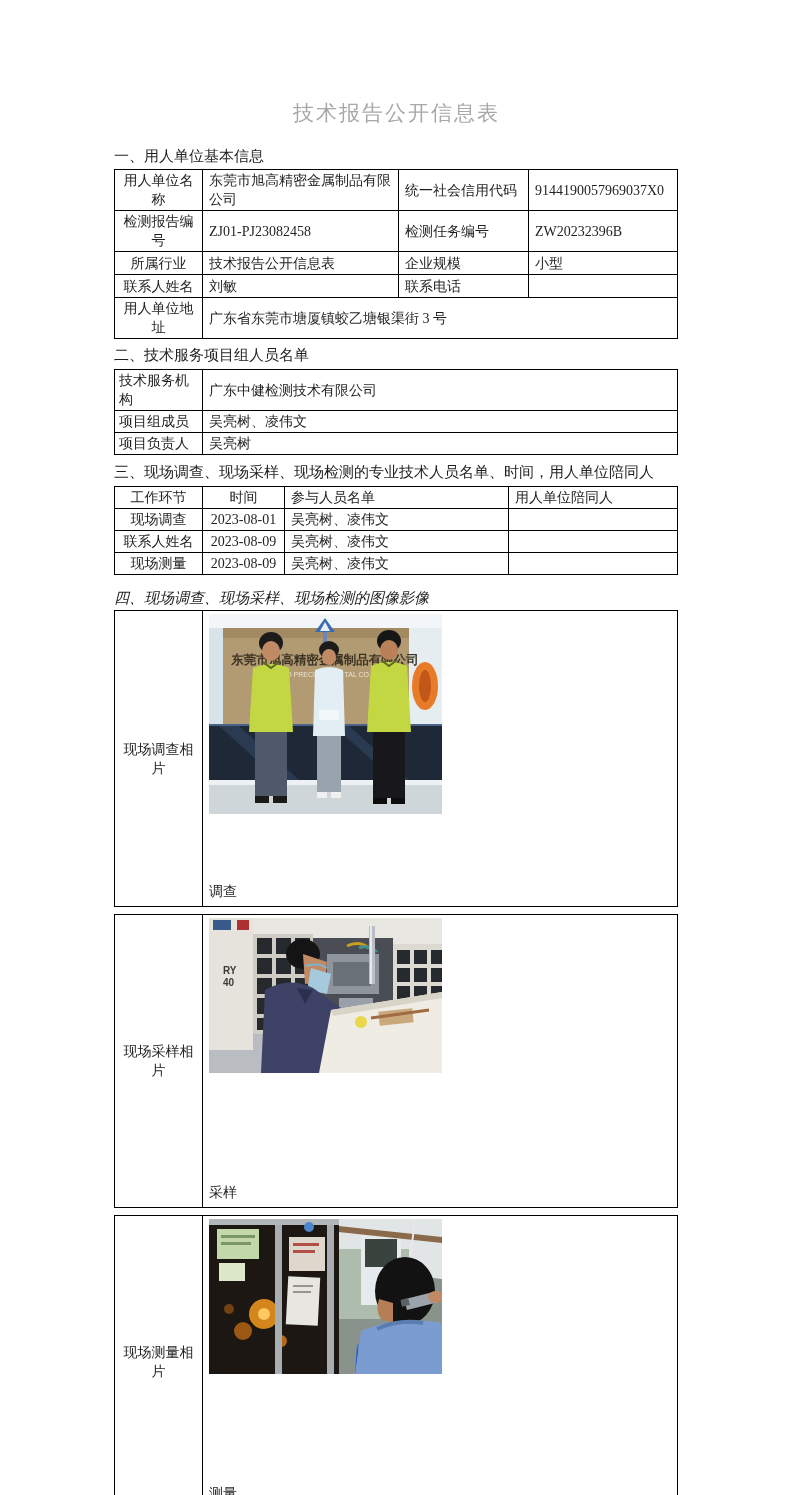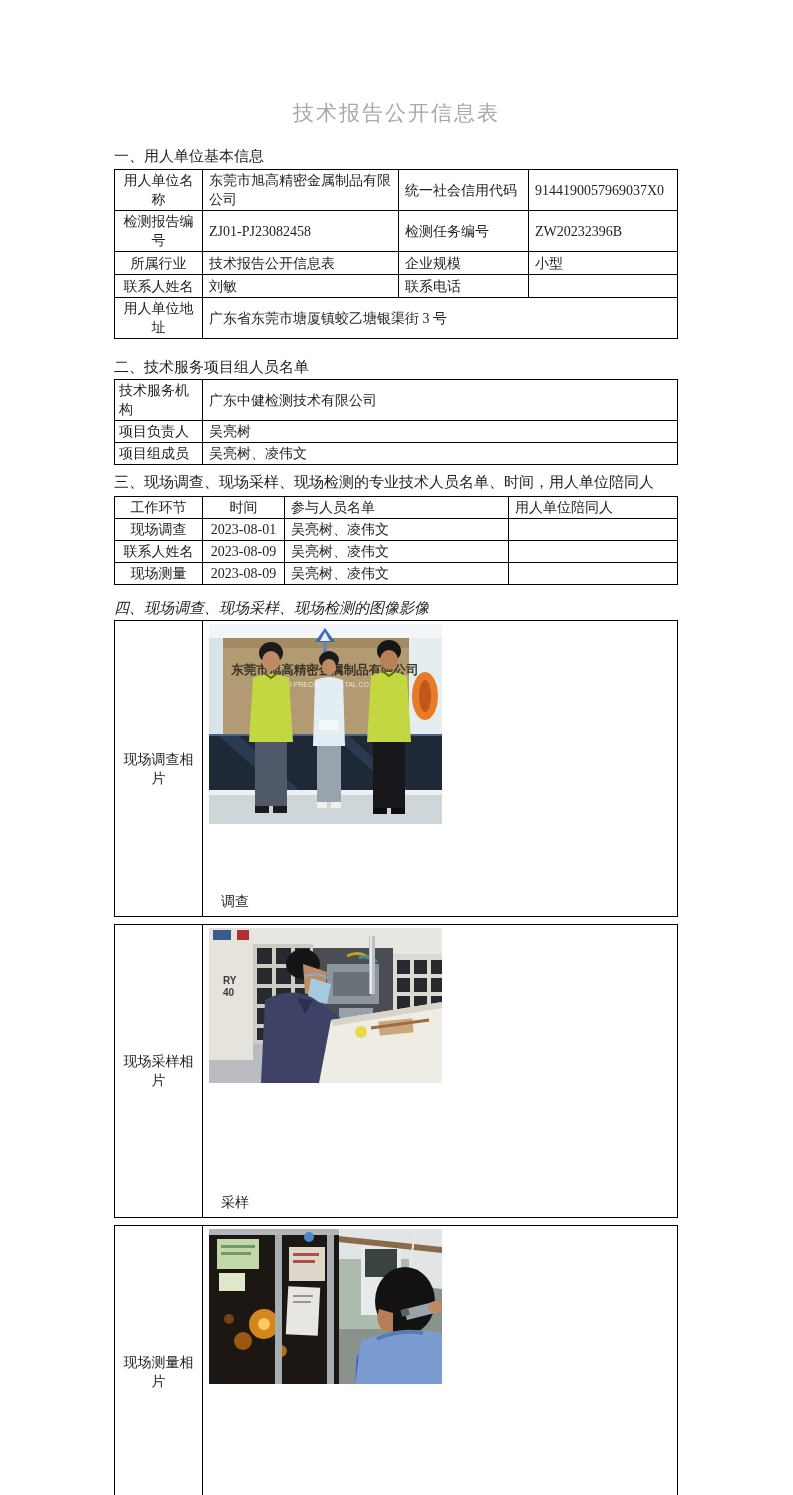--- a/index.html
+++ b/index.html
@@ -12,21 +12,21 @@
   .doc-title{
     padding-top:99px;text-align:center;
     font-size:21px;letter-spacing:2px;color:#a8a8a8;font-weight:400;
   }
   .content{margin-left:114px;width:617px;}
   .sec-heading{
     font-size:15px;font-weight:400;color:#1f1f1f;
     margin:0;line-height:16px;
   }
   .h1{margin-top:21px;}
-  .h2{margin-top:20px;}
+  .h2{margin-top:10px;font-family:Liberation Mono, monospace;}
   .h3{margin-top:11px;font-family:Liberation Mono, monospace;}
   .h4{margin-top:15px;font-style:italic;}
   table{border-collapse:collapse;table-layout:fixed;width:563px;margin-top:5px;}
   td{
     border:1px solid #000;font-size:14px;line-height:19px;
     padding:1px 6px;overflow:hidden;vertical-align:middle;
     word-break:break-all;
   }
   .c{text-align:center;padding:1px 2px;}
   .t1 tr{height:23px;}
@@ -37,21 +37,21 @@
   .t3{margin-top:4px;}
   .t3 tr{height:21px;}
   .photo-table{margin-top:4px;}
   .photo-table.gap{margin-top:7px;}
   .plabel{text-align:center;padding:12px 2px;}
   .pcell{vertical-align:top;padding:2px 6px;}
   .pwrap{position:relative;}
   .pwrap.tall{height:290px;}
   .pwrap.short{height:287px;}
   .photo{display:block;margin-top:1px;}
-  .caption{position:absolute;left:12px;bottom:3px;font-size:14px;line-height:18px;}
+  .caption{position:absolute;left:0;bottom:3px;font-size:14px;line-height:18px;}
   svg text{font-family:"Liberation Sans","DejaVu Sans",sans-serif;}
 </style>
 </head>
 <body>
 
 <div class="page">
 
   <div class="doc-title">技术报告公开信息表</div>
 
   <div class="content">
@@ -101,26 +101,26 @@
       <colgroup>
           <col style="width:88px">
           <col style="width:475px">
         </colgroup>
       <tbody>
           <tr>
         <td class="lab">技术服务机构</td>
         <td>广东中健检测技术有限公司</td>
       </tr>
       <tr>
+        <td class="lab">项目组成员</td>
+        <td>吴亮树、凌伟文</td>
+      </tr>
+      <tr>
         <td class="lab">项目负责人</td>
         <td>吴亮树</td>
-      </tr>
-      <tr>
-        <td class="lab">项目组成员</td>
-        <td>吴亮树、凌伟文</td>
       </tr>
     </tbody>
       </table>
 
     <p class="sec-heading h3">三、现场调查、现场采样、现场检测的专业技术人员名单、时间，用人单位陪同人</p>
     <table class="t3">
       <colgroup>
           <col style="width:88px">
           <col style="width:82px">
           <col style="width:224px">

